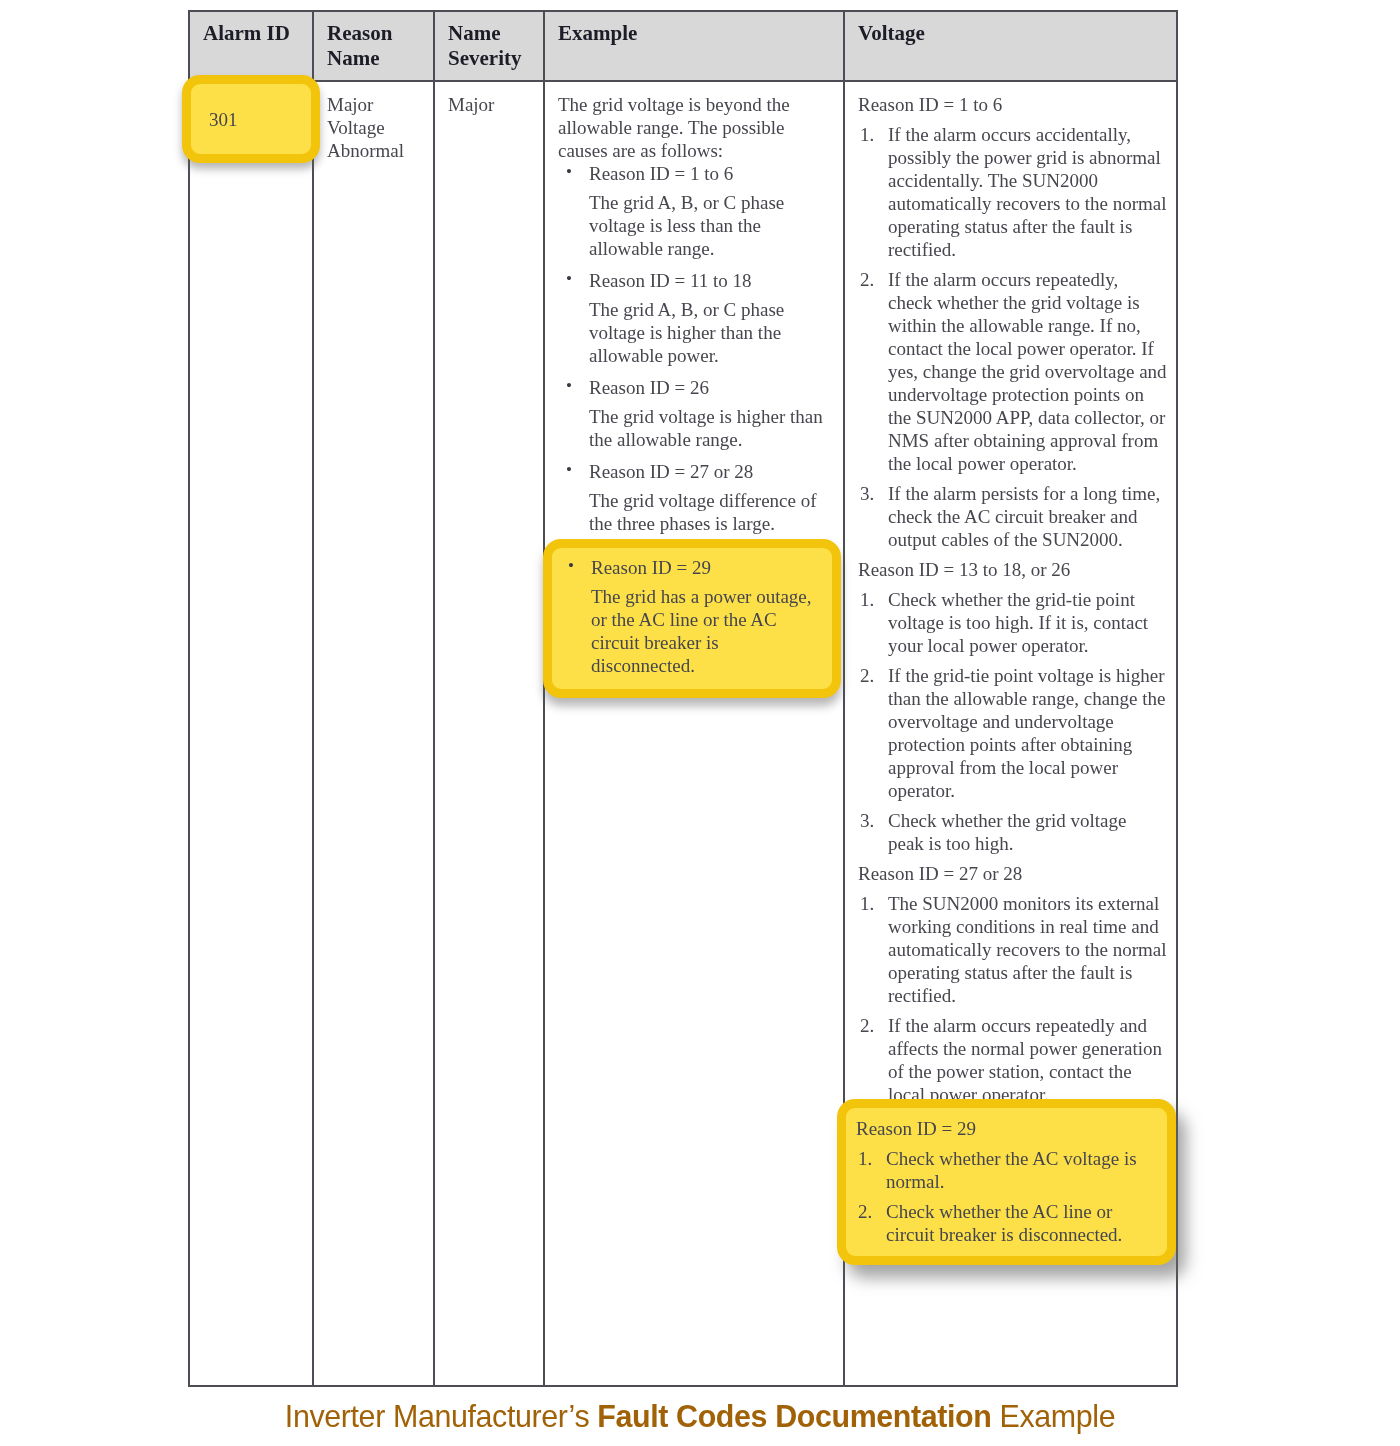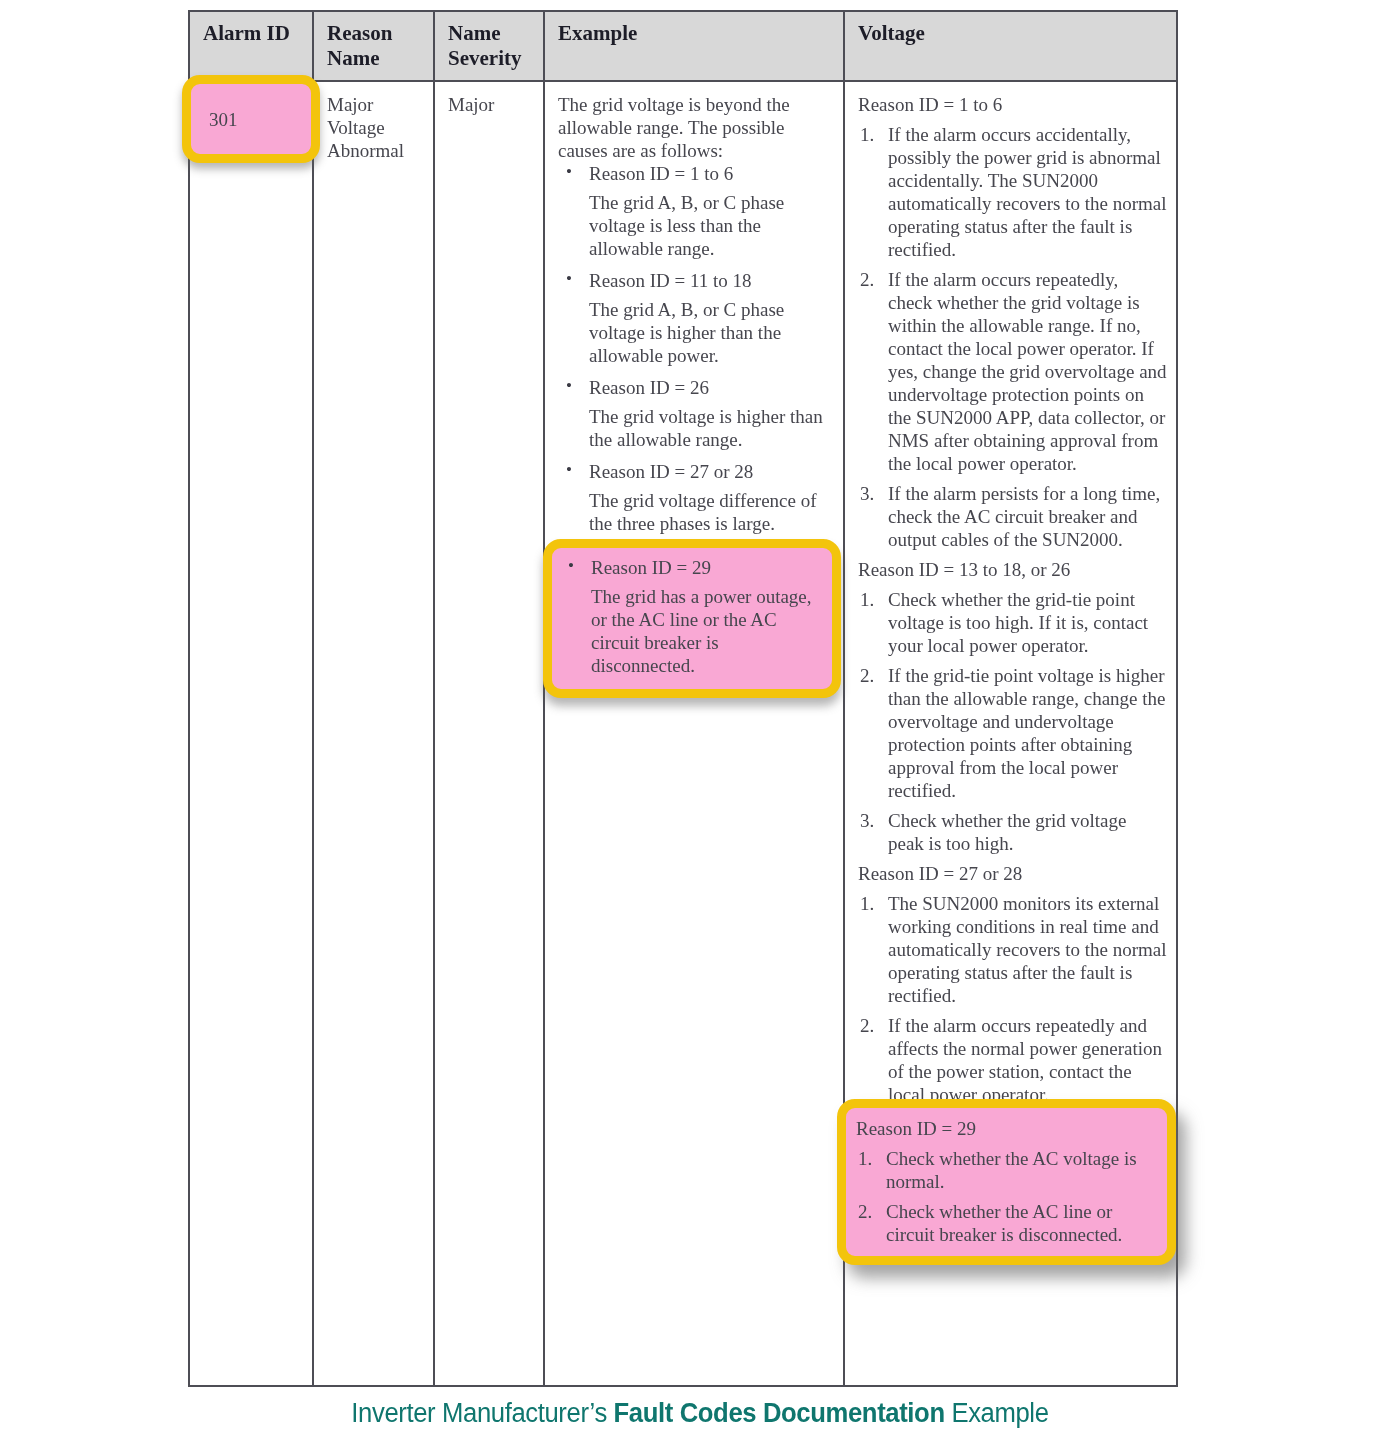--- a/index.html
+++ b/index.html
@@ -22,21 +22,21 @@
     padding:9px 8px 9px 13px; height:68px; line-height:25px;
   }
   td.cell {
     font-size:19px; color:#46464e; line-height:23px;
     padding:11px 9px 10px 13px; height:1305px;
     background:#ffffff;
   }
   td.cell-id { position:relative; }
   
   .hl {
-    background:#f9a8d4;
+    background:#fde047;
     border:9px solid #f3c40c;
     border-radius:18px;
     position:relative; z-index:2;
   }
   .hl-id {
     position:absolute; top:-7px; left:-8px;
     width:138px; height:88px;
     display:flex; align-items:center;
     padding-left:18px;
     box-shadow:0 6px 9px rgba(95,95,95,.45);
@@ -61,21 +61,21 @@
   
   .m-head { margin:9px 0 7px 0; }
   .m-head:first-child { margin-top:0; }
   .step { position:relative; padding-left:30px; margin-bottom:7px; }
   .step .num { position:absolute; left:2px; top:0; }
   
   .caption {
     position:absolute; left:0; top:1398px; width:1400px;
     text-align:center;
     font-family:"Liberation Sans", sans-serif;
-    font-size:27px; color:#0f766e; letter-spacing:-0.4px;
+    font-size:32px; color:#a16207; letter-spacing:-0.4px;
   }
   .caption .cap-inner { display:inline-block; transform:scaleX(0.95); }
   .caption b { font-weight:bold; }
 </style>
 </head>
 <body>
 
 <div class="page">
   <div class="doc">
     <table class="fault-table">
@@ -167,21 +167,21 @@
             </div>
 
             <div class="m-sec">
               <div class="m-head">Reason ID = 13 to 18, or 26</div>
               <div class="step">
                 <span class="num">1.</span>
                 <span class="txt">Check whether the grid-tie point voltage is too high. If it is, contact your local power operator.</span>
               </div>
               <div class="step">
                 <span class="num">2.</span>
-                <span class="txt">If the grid-tie point voltage is higher than the allowable range, change the overvoltage and undervoltage protection points after obtaining approval from the local power rectified.</span>
+                <span class="txt">If the grid-tie point voltage is higher than the allowable range, change the overvoltage and undervoltage protection points after obtaining approval from the local power operator.</span>
               </div>
               <div class="step">
                 <span class="num">3.</span>
                 <span class="txt">Check whether the grid voltage peak is too high.</span>
               </div>
             </div>
 
             <div class="m-sec">
               <div class="m-head">Reason ID = 27 or 28</div>
               <div class="step">

